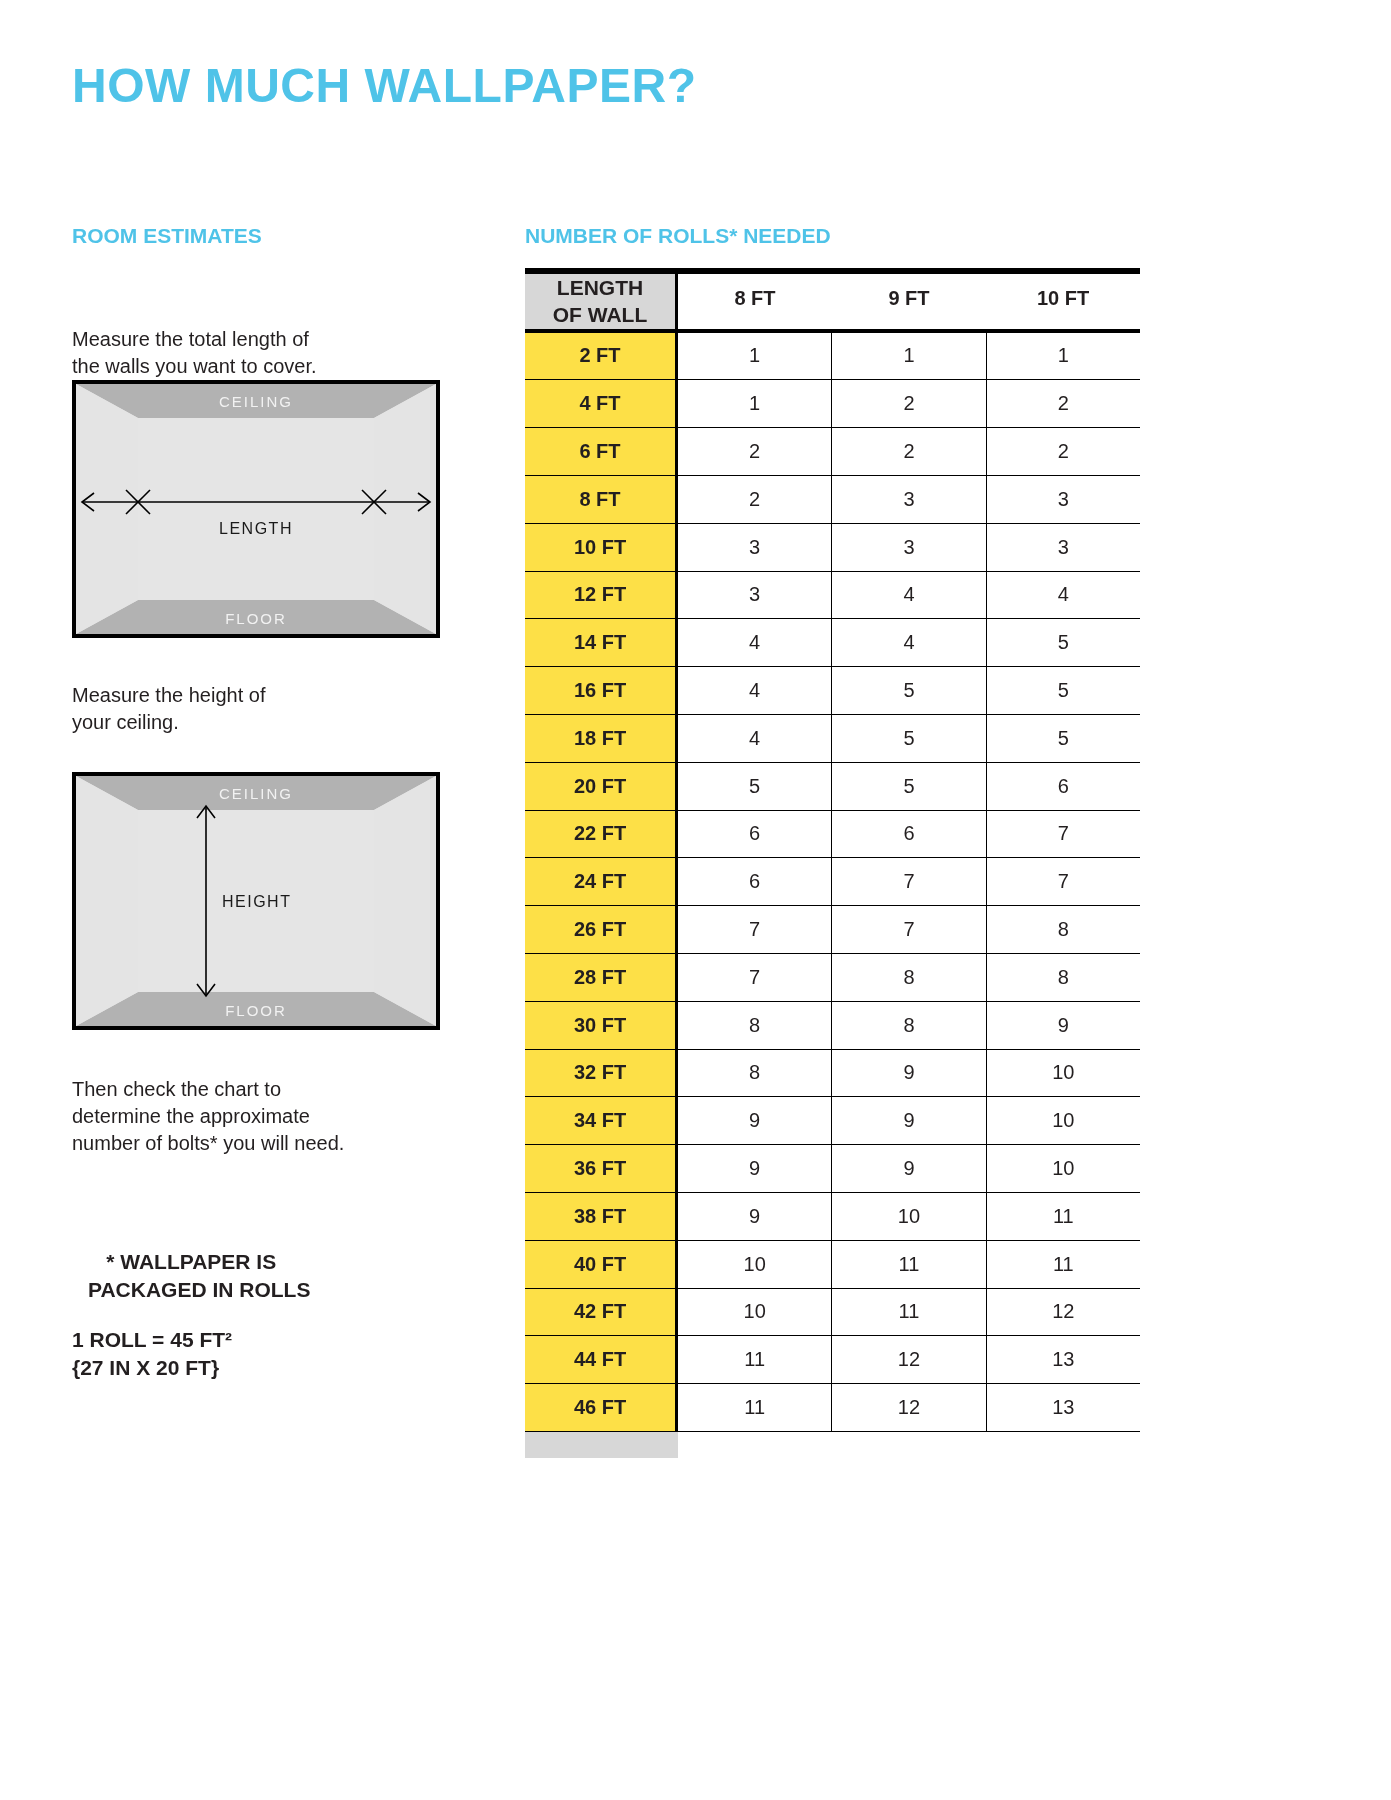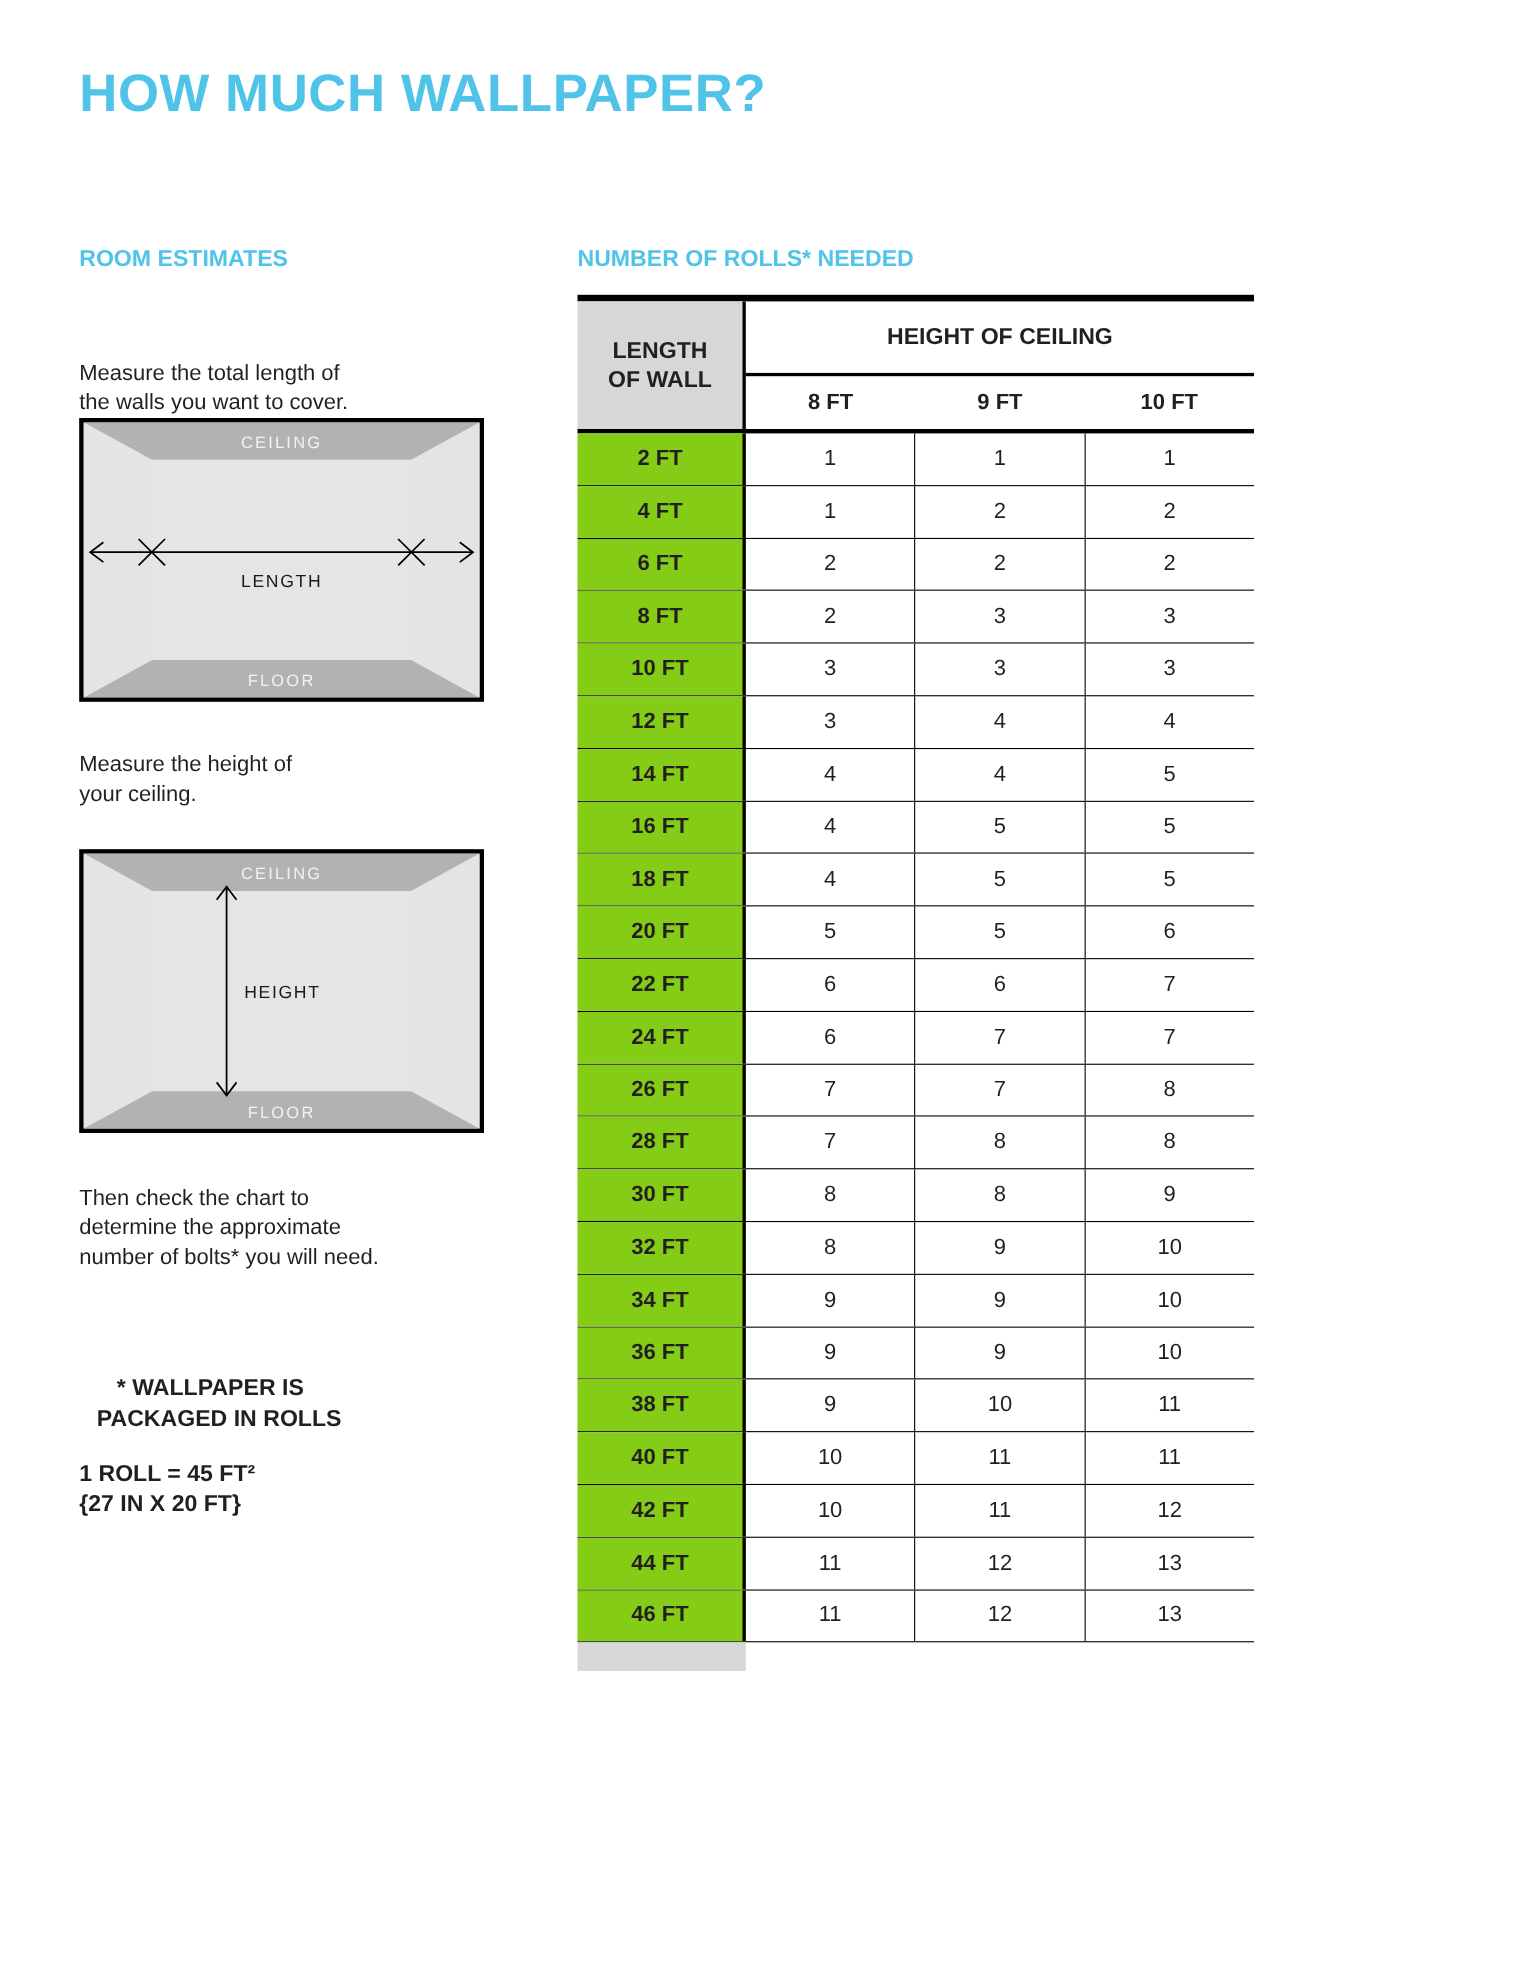--- a/index.html
+++ b/index.html
@@ -64,21 +64,21 @@
   .group-header {
     height: 68px; display: flex; align-items: center; justify-content: center;
     font-weight: bold; font-size: 21px;
     border-bottom: 3px solid #000;
   }
   .subrow { height: 48px; display: flex; align-items: center; }
   .subrow > div { flex: 1; text-align: center; font-weight: bold; font-size: 20px; }
 
   .trow { display: flex; height: 47.8px; border-bottom: 1.6px solid #000; }
   .tlabel {
-    width: 153px; background: #84cc16;
+    width: 153px; background: #fde047;
     border-right: 3px solid #000;
     display: flex; align-items: center; justify-content: center;
     font-weight: bold; font-size: 20px;
   }
   .tcell {
     flex: 1; display: flex; align-items: center; justify-content: center;
     font-size: 20px;
     border-right: 1.6px solid #000;
   }
   .tcell:last-child { border-right: none; }
@@ -156,21 +156,20 @@
   <div>{27 IN X 20 FT}</div>
 </div>
 
 <div class="rolls-table">
   <div class="thead">
     <div class="thlabel">
       <div>LENGTH</div>
       <div>OF WALL</div>
     </div>
     <div class="thright">
-      <div class="group-header">HEIGHT OF CEILING</div>
       <div class="subrow">
         <div>8 FT</div>
         <div>9 FT</div>
         <div>10 FT</div>
       </div>
     </div>
   </div>
   <div>
       <div class="trow">
         <div class="tlabel">2 FT</div>

